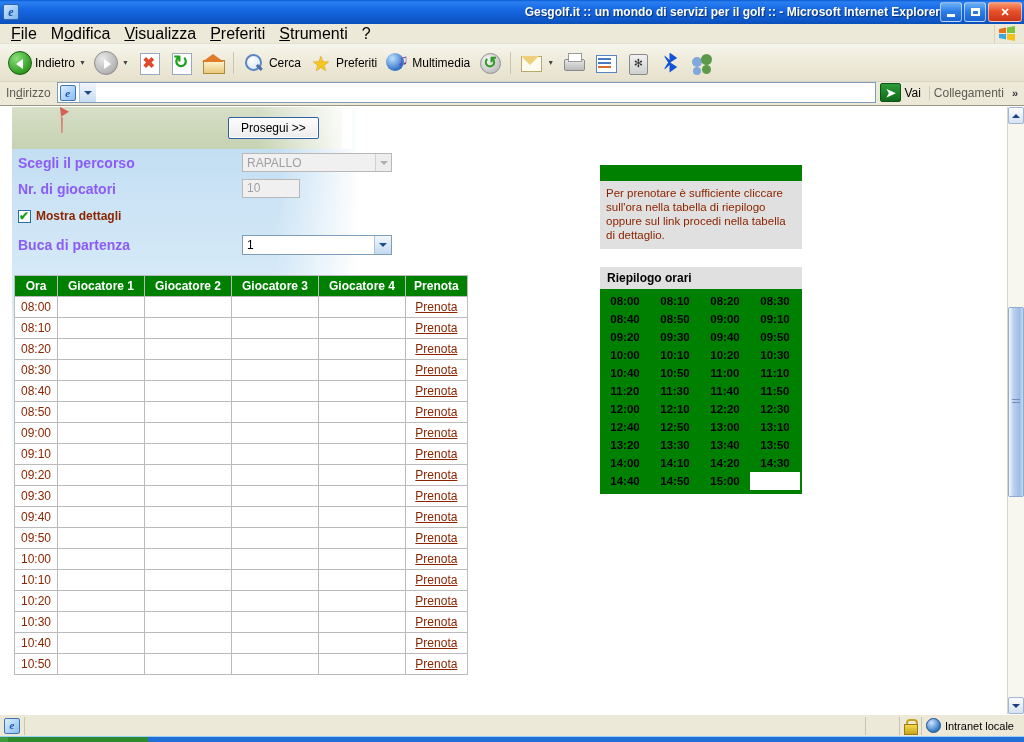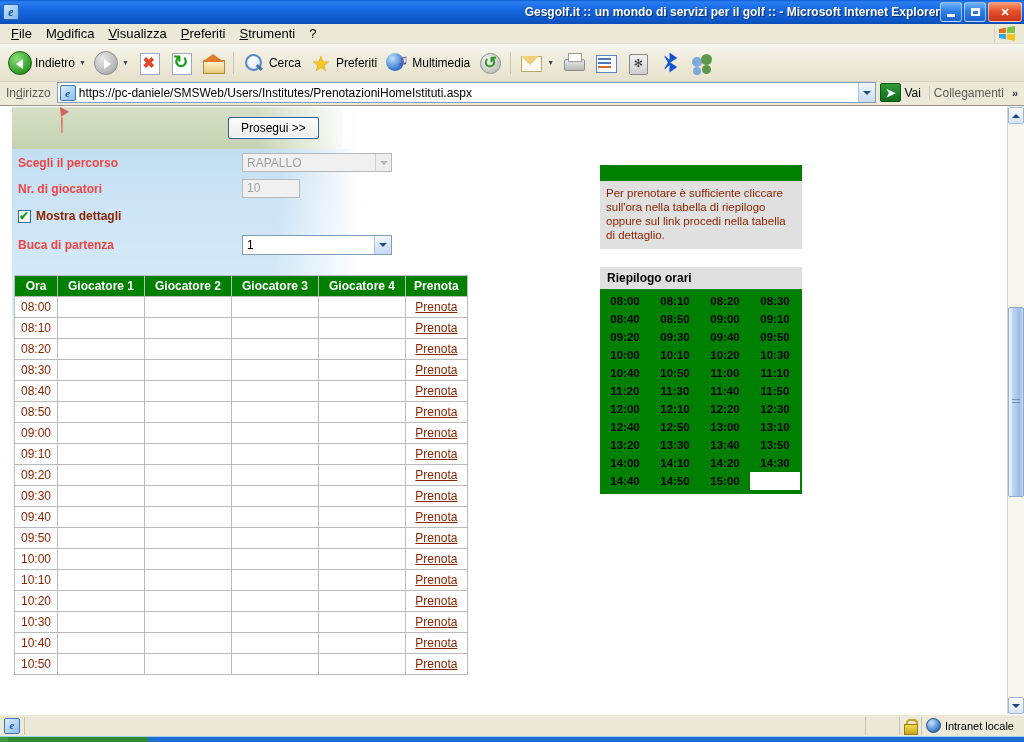--- a/index.html
+++ b/index.html
@@ -61,21 +61,21 @@
   .glyph-res { width: 9px; height: 8px; border: 2px solid #fff; border-top-width: 3px; }
 
   
   .menubar {
     height: 20px; flex: 0 0 20px;
     background: #ece9d8;
     display: flex; align-items: center;
     padding-left: 4px;
     border-bottom: 1px solid #e3e0d2;
   }
-  .menu-item { padding: 2px 7px; color: #000; font-size: 13px; white-space: nowrap; }
+  .menu-item { padding: 2px 7px; color: #000; font-size: 16px; white-space: nowrap; }
   .menu-item u { text-decoration: underline; }
   .menu-spacer { flex: 1 1 auto; }
   .win-logo {
     width: 24px; height: 18px; margin-right: 6px;
     display: flex; align-items: center; justify-content: center;
     background: #ece9d8; border-left: 1px solid #d6d2c2;
   }
 
   
   .toolbar {
@@ -313,21 +313,21 @@
   
   .step-header {
     width: 500px; background: #008000; color: #fff;
     font-weight: bold; font-size: 12px;
     padding: 4px 6px; margin-top: 7px;
   }
 
   
   .form-row { display: flex; align-items: center; height: 25px; margin-top: 1px; }
   .form-label {
-    width: 230px; color: #ef4444; font-weight: bold; font-size: 12px;
+    width: 230px; color: #8b5cf6; font-weight: bold; font-size: 14px;
     padding-left: 6px;
   }
   .sel-disabled {
     width: 150px; height: 19px;
     background: #f0f0f0; border: 1px solid #b8b8b8;
     display: flex; align-items: center;
     color: #a0a0a0; font-size: 12px; padding-left: 4px; gap: 17px;
   }
   .sel-disabled .arrow-box {
     margin-left: auto; width: 16px; height: 17px;
@@ -564,21 +564,20 @@
     </div>
     <div class="tb-btn">
       <span class="ic ic-ppl"></span>
     </div>
   </div>
 
   <div class="addrbar">
     <div class="addr-label">In<u>d</u>irizzo</div>
     <div class="addr-input-wrap">
       <span class="addr-favicon"></span>
-      <span class="addr-url">https://pc-daniele/SMSWeb/Users/Institutes/PrenotazioniHomeIstituti.aspx</span>
       <span class="addr-drop">
           <i class="tri-down"></i>
         </span>
     </div>
     <div class="go-btn">
       <span class="go-icon">➤</span>
       <span>Vai</span>
     </div>
     <div class="links-btn">Collegamenti</div>
     <div class="chev">»</div>

